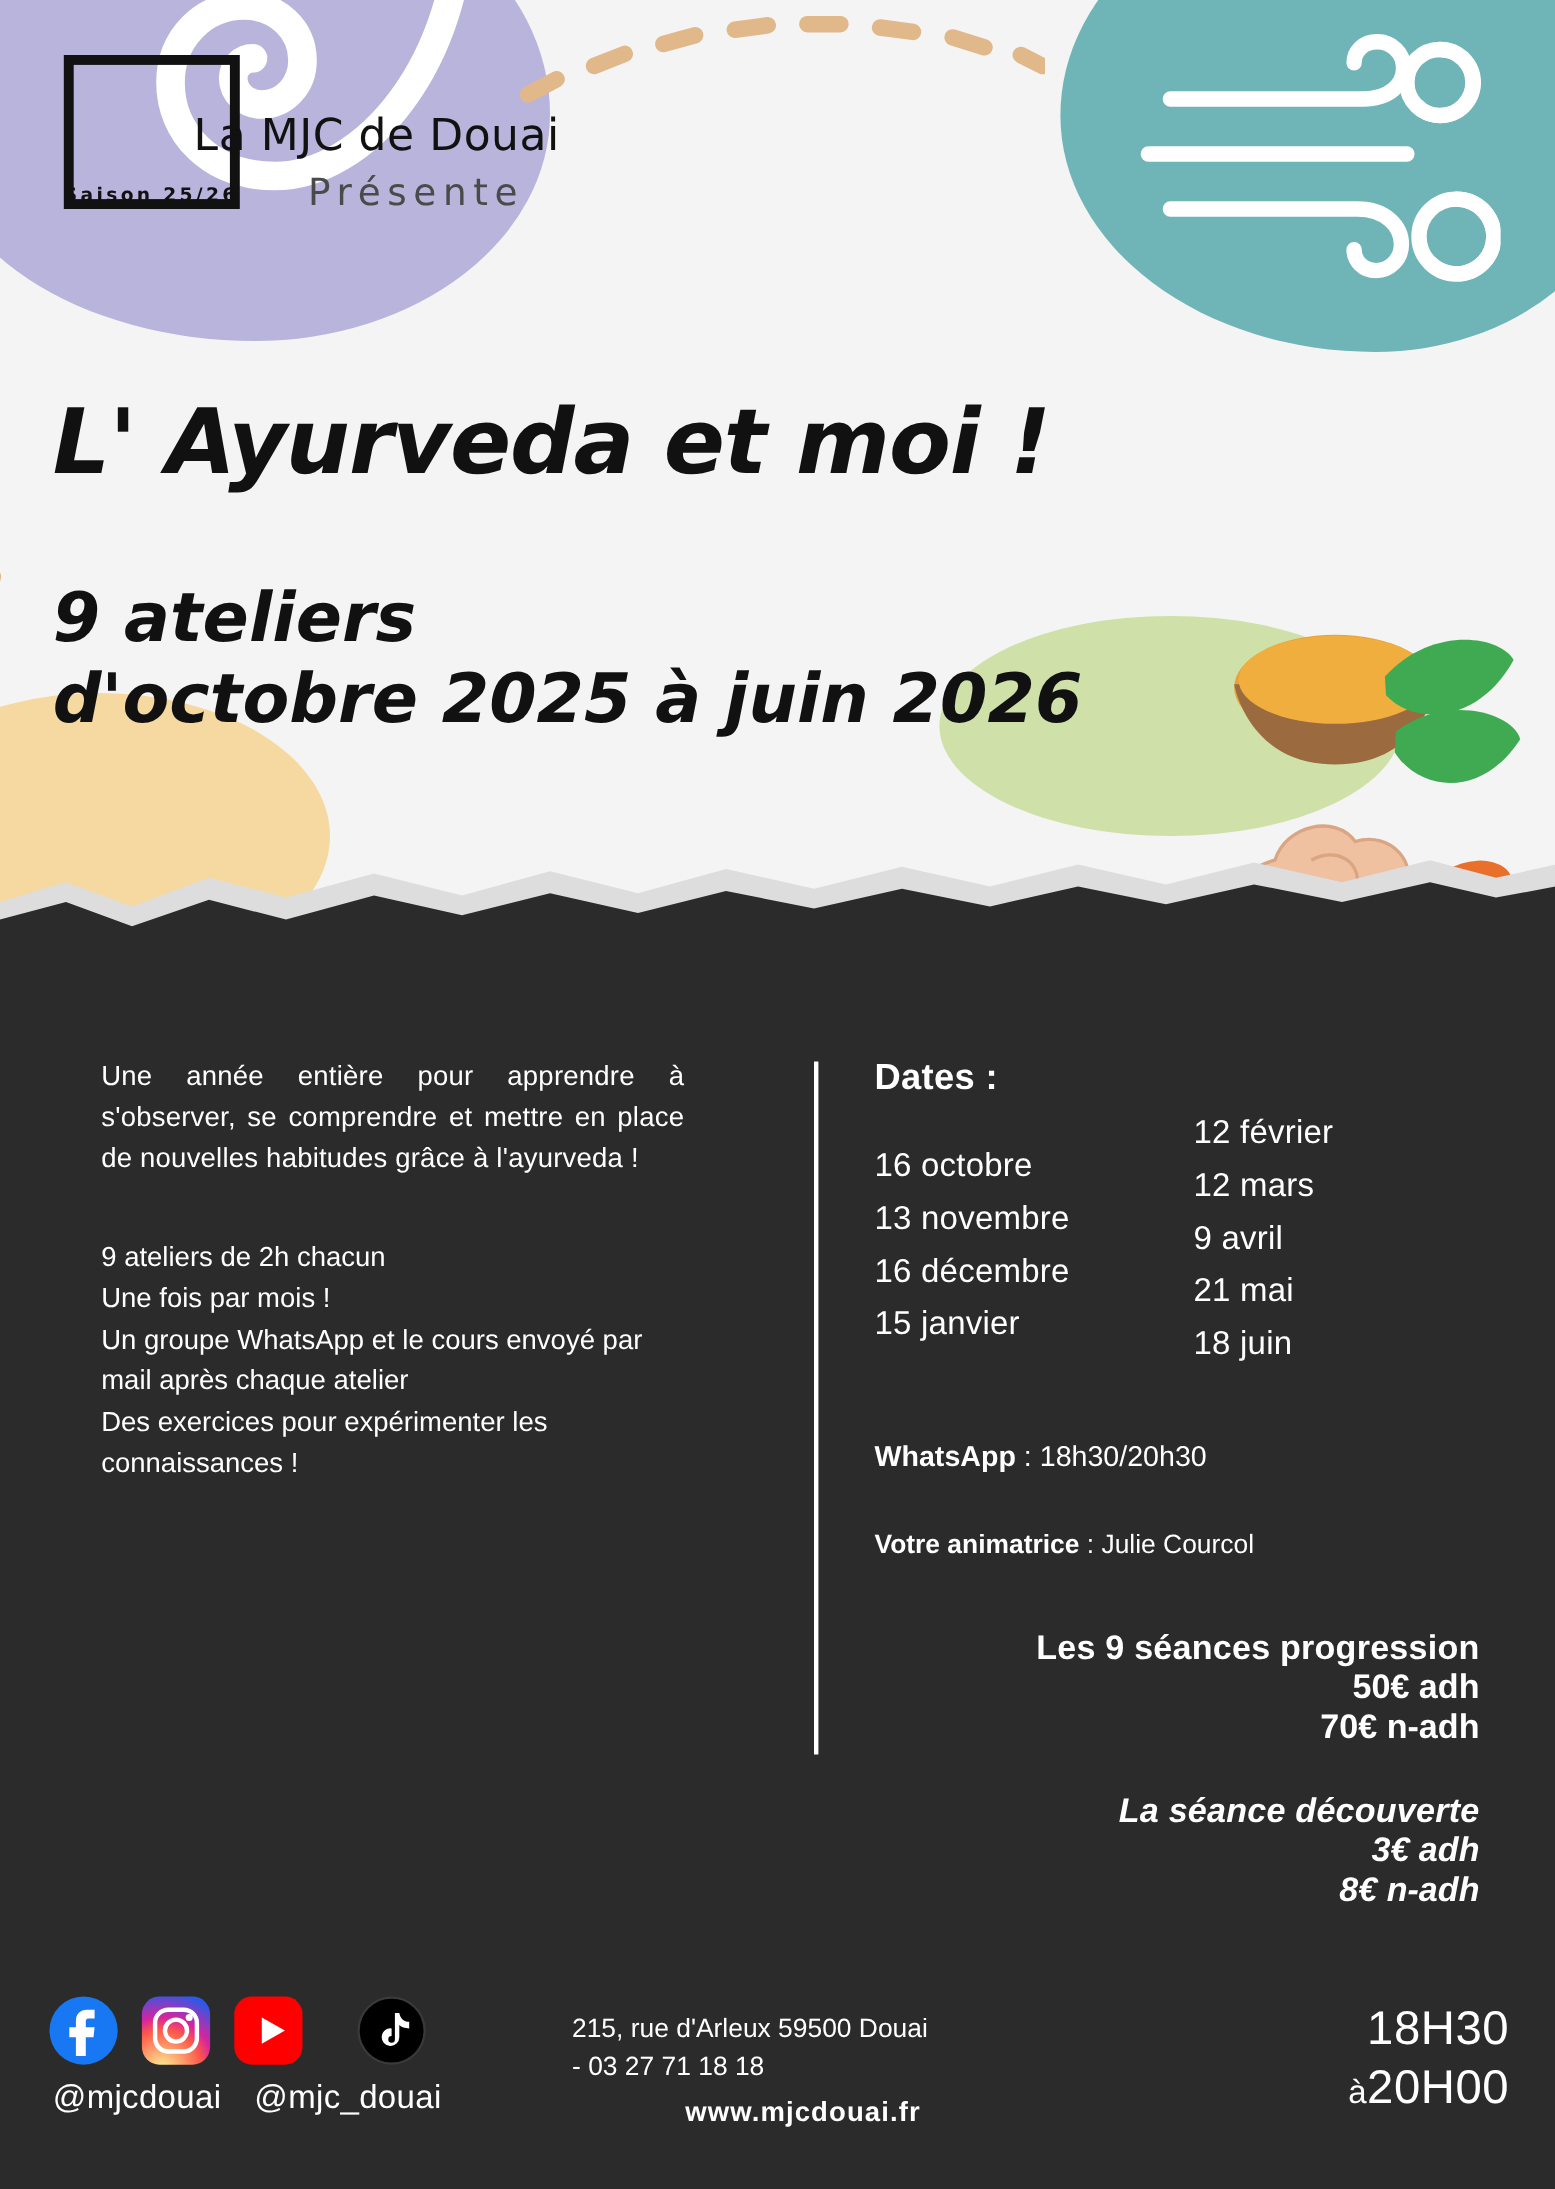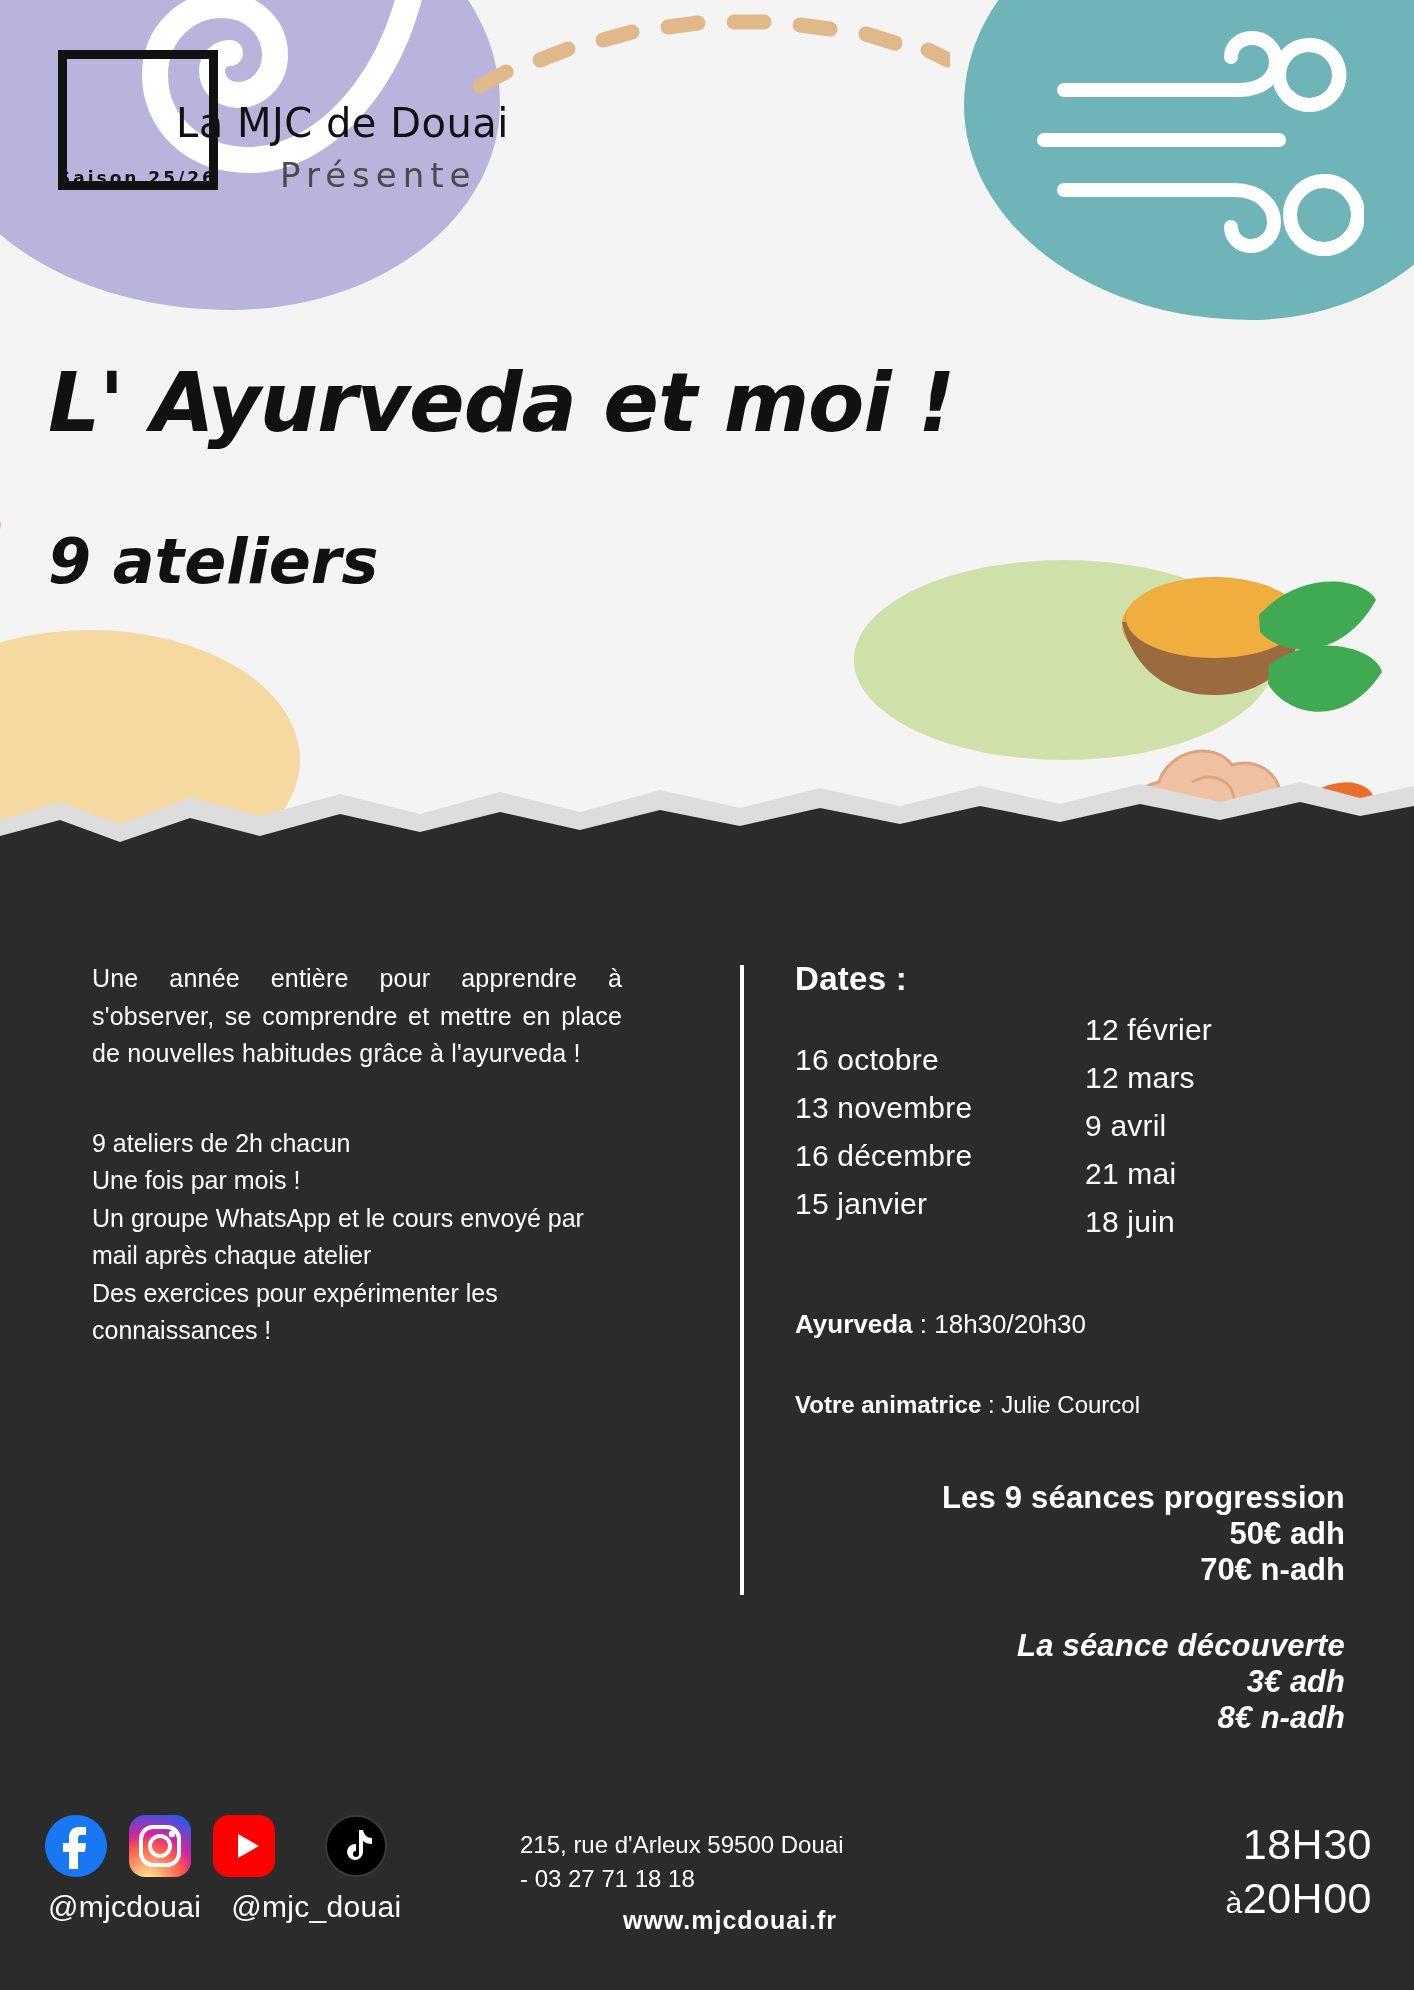--- a/index.html
+++ b/index.html
@@ -224,20 +224,21 @@
   <div class="logo-block">
     <div class="logo-square"></div>
     <div class="logo-title">La MJC de Douai</div>
     <div class="logo-sub">Présente</div>
   </div>
   <div class="logo-season">Saison 25/26</div>
 
   <div class="headline">L' Ayurveda et moi !</div>
   <div class="subline">
     <div>9 ateliers</div>
+    <div>d'octobre 2025 à juin 2026</div>
   </div>
 
   <svg class="ginger" viewBox="0 0 320 330">
     <ellipse cx="150" cy="65" rx="92" ry="48" fill="#e8a13a"></ellipse>
     <path d="M58 62 C58 62 70 135 150 135 C230 135 242 62 242 62 Z" fill="#9c6a3f"></path>
     <ellipse cx="150" cy="58" rx="88" ry="40" fill="#f0ae3e"></ellipse>
     <path d="M195 55 C238 8 300 18 312 40 C280 98 222 100 196 72 Z" fill="#3faa52"></path>
     <path d="M205 105 C250 70 312 88 318 112 C282 168 225 158 204 124 Z" fill="#3faa52"></path>
     <g fill="#efc1a0" stroke="#d9a583" stroke-width="3">
       <path d="M60 300 C40 270 60 230 95 222 C105 190 150 180 168 205 C200 195 228 225 212 255 C228 285 205 318 170 314 C140 330 80 328 60 300 Z"></path>
@@ -281,21 +282,21 @@
         <div class="date-item">12 février</div>
         <div class="date-item">12 mars</div>
         <div class="date-item">9 avril</div>
         <div class="date-item">21 mai</div>
         <div class="date-item">18 juin</div>
       </div>
     </div>
 
     <div class="block-horaires">
       <div class="info-line">
-        <b>Ayurveda</b><span> : 18h30/20h30</span>
+        <b>WhatsApp</b><span> : 18h30/20h30</span>
       </div>
     </div>
 
     <div class="block-anim">
       <div>
         <b>Votre animatrice</b><span> : Julie Courcol</span>
       </div>
     </div>
 
     <div class="prices">

